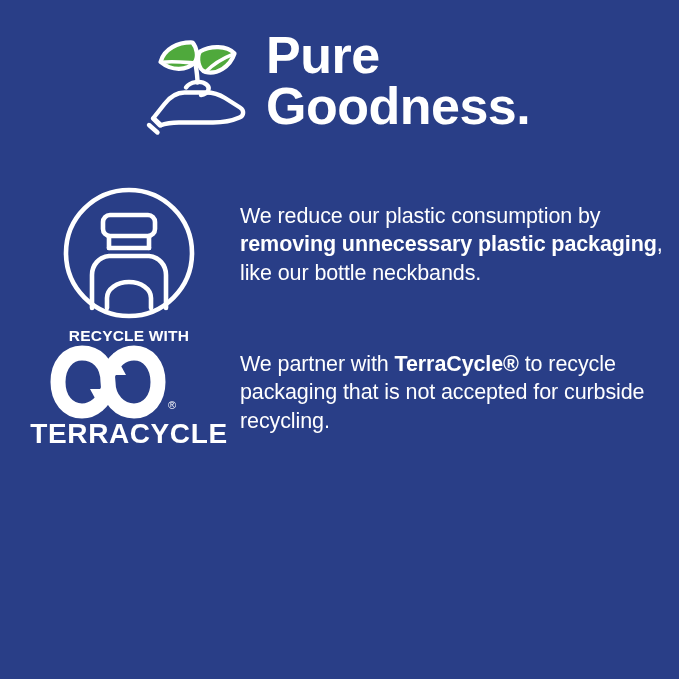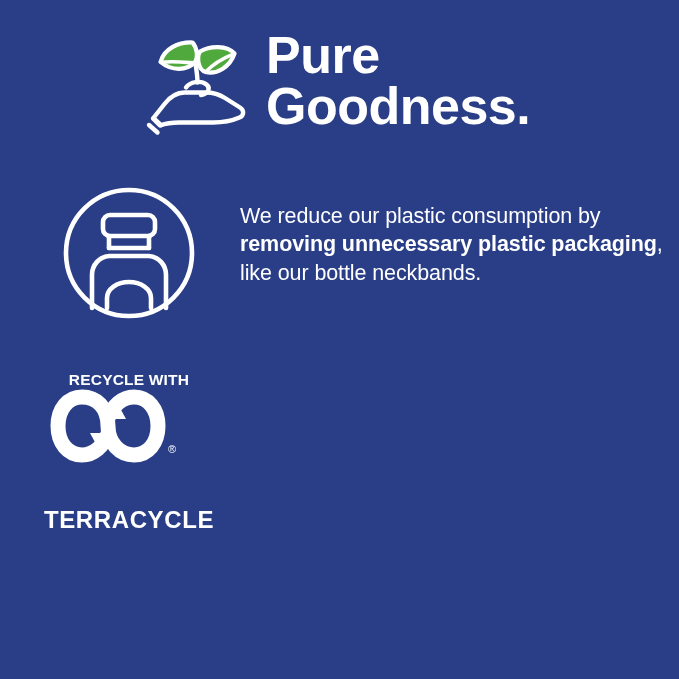--- a/index.html
+++ b/index.html
@@ -91,28 +91,27 @@
     display: flex;
     flex-direction: column;
     align-items: center;
     gap: 3px;
   }
   .tc-top, .tc-bottom {
     font-weight: 700;
     color: #ffffff;
     text-align: right;
     line-height: 1;
-    margin-top: 44px;
   }
   .tc-top {
     font-size: 15.5px;
     letter-spacing: 0.2px;
   }
   .tc-bottom {
-    font-size: 24px;
+    font-size: 28px;
     letter-spacing: 0.6px;
   }
   .tc-loop { display: block; }
 
   svg { display: block; overflow: visible; }
 </style>
 </head>
 <body>
 
 <div id="page">
@@ -184,19 +183,22 @@
                      C 52 52 64 64 78 64
                      C 92 64 102 52 102 35
                      C 102 18 92 6 78 6
                      C 66 6 57 15 52 27" fill="none" stroke="#ffffff" stroke-width="15" stroke-linecap="butt"></path>
             <polygon points="70,28 46,28 58,6" fill="#ffffff"></polygon>
             <text x="112" y="62" font-family="'Liberation Sans', sans-serif" font-size="11" fill="#ffffff">®</text>
           </svg>
           <div class="tc-bottom">TERRACYCLE</div>
         </div>
       </div>
+      <div class="row-text">
+        We partner with <b>TerraCycle®</b> to recycle packaging that is not accepted for curbside recycling.
+      </div>
     </div>
 
     <div class="row row-3">
     </div>
 
   </div>
 </div>
 
 </body></html>

